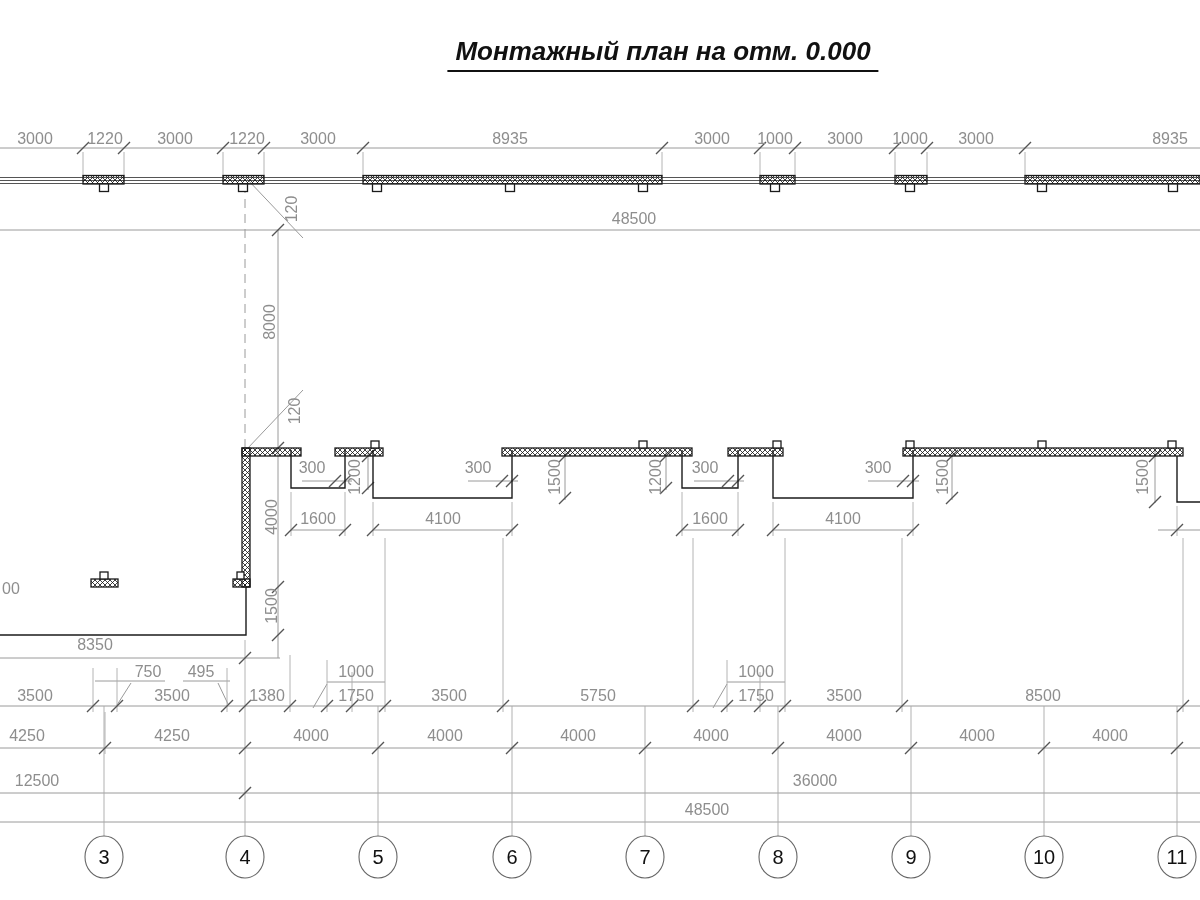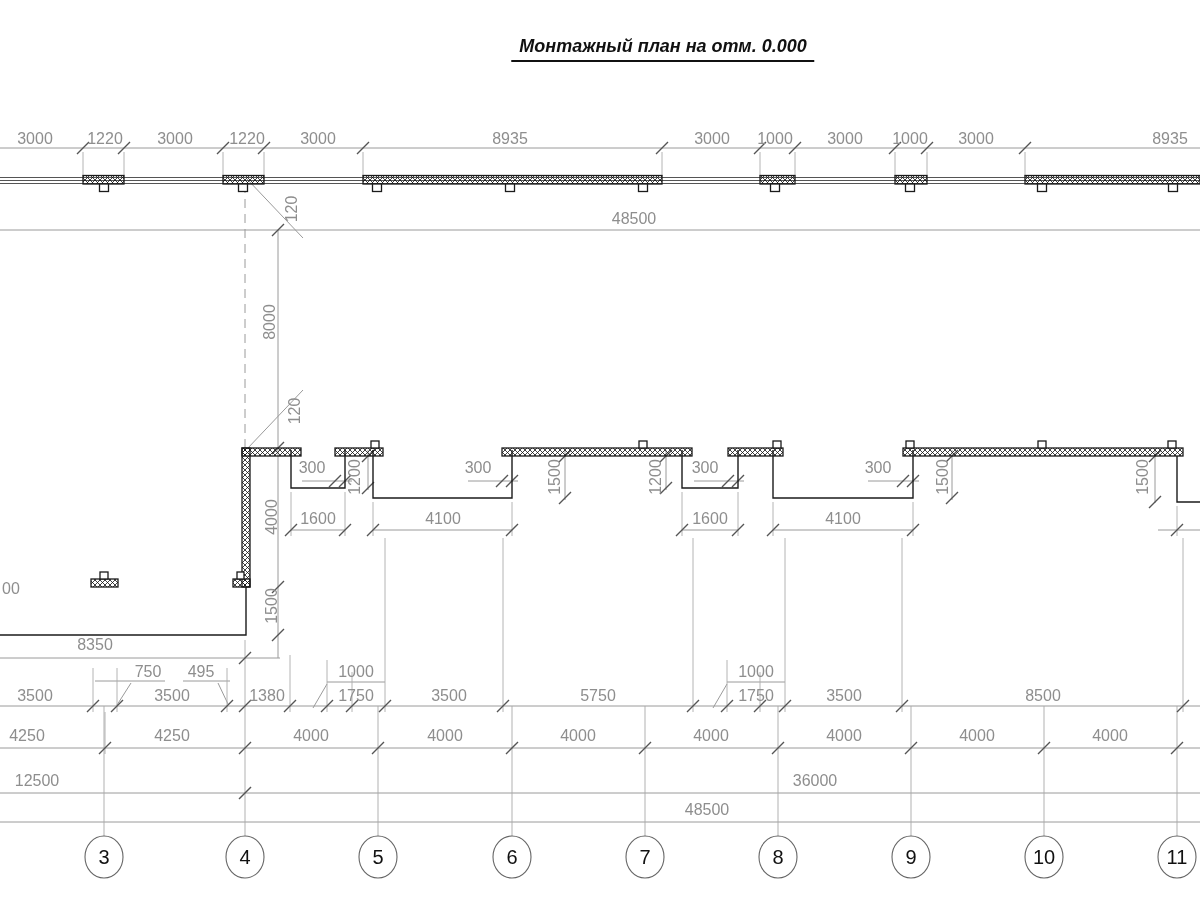--- a/index.html
+++ b/index.html
@@ -1,19 +1,19 @@
 <!DOCTYPE html>
 <html><head>
 <meta charset="utf-8">
 <style>
   html,body{margin:0;padding:0;background:#fff;}
   .stage{position:relative;width:1200px;height:900px;background:#fff;overflow:hidden;
          font-family:"Liberation Sans",sans-serif;}
   .title{position:absolute;left:663px;top:36px;transform:translateX(-50%);
-         font-size:18px;font-style:italic;font-weight:bold;color:#111;
+         font-size:26px;font-style:italic;font-weight:bold;color:#111;
          border-bottom:2px solid #111;padding:0 8px 3px 8px;white-space:nowrap;}
   svg{position:absolute;left:0;top:0;}
   svg text{font-family:"Liberation Sans",sans-serif;font-size:16px;fill:#8e8e8e;}
   svg text.ax{font-size:20px;fill:#111;}
   .g{stroke:#9a9a9a;stroke-width:1;fill:none;}
   .ge{stroke:#ababab;stroke-width:0.9;fill:none;}
   .gd{stroke:#9a9a9a;stroke-width:1;fill:none;stroke-dasharray:9 6;}
   .grid{stroke:#a8a8a8;stroke-width:0.9;fill:none;}
   .tk{stroke:#555;stroke-width:1.4;fill:none;}
   .w{stroke:#1b1b1b;stroke-width:1.4;fill:none;}

